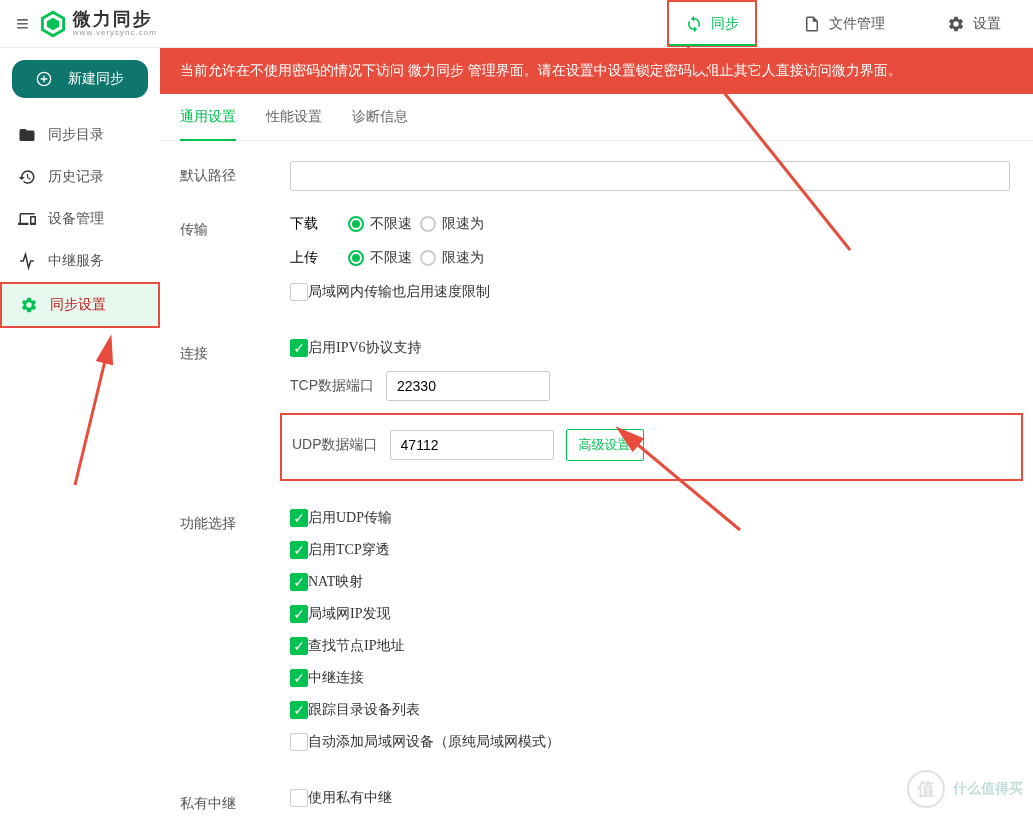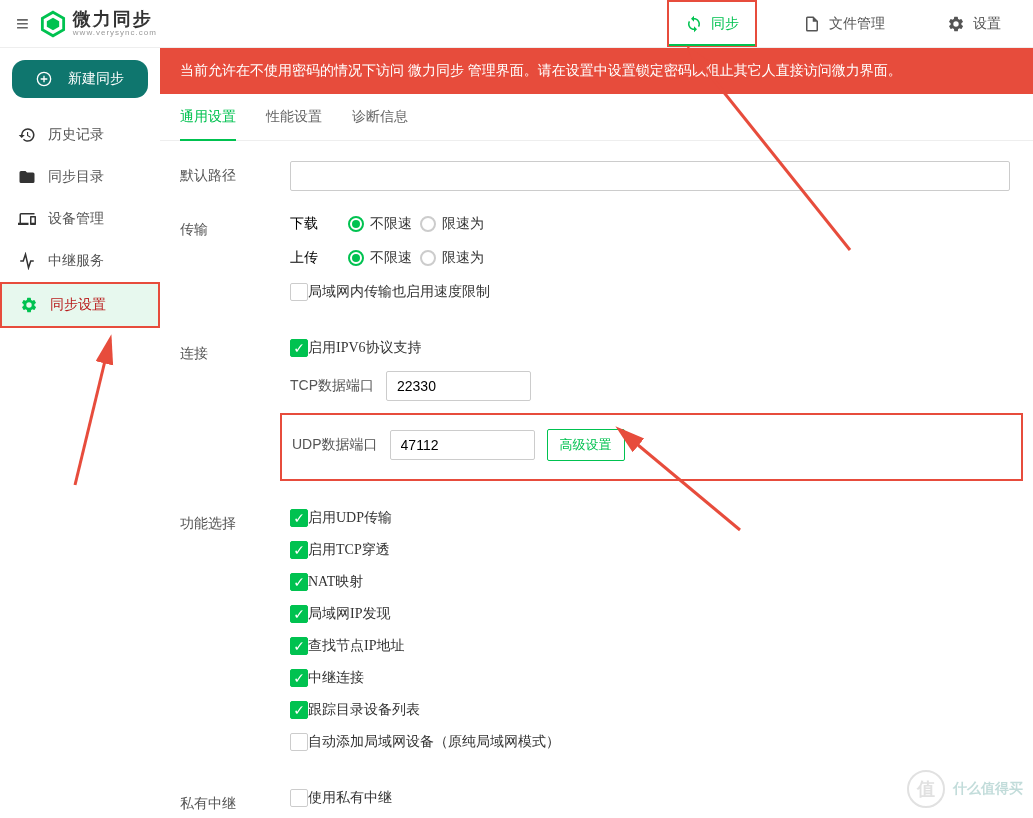--- a/index.html
+++ b/index.html
@@ -33,21 +33,21 @@
 .tab { padding: 14px 0; color: #666; cursor: pointer; position: relative; }
 .tab.active { color: #00c250; }
 .tab.active::after { content: ''; position: absolute; bottom: -1px; left: 0; right: 0; height: 2px; background: #00c250; }
 
 .form { padding: 20px 20px; overflow-y: auto; flex: 1; }
 .form-row { display: flex; margin-bottom: 24px; align-items: flex-start; }
 .form-label { width: 110px; color: #555; padding-top: 6px; flex-shrink: 0; }
 .form-content { flex: 1; }
 .text-input { border: 1px solid #ccc; border-radius: 2px; padding: 6px 10px; font-size: 14px; }
 .full-input { width: 100%; max-width: 720px; }
-.port-input { width: 145px; }
+.port-input { width: 164px; }
 
 .sub-row { display: flex; align-items: center; gap: 16px; margin-bottom: 16px; }
 .sub-label { color: #000000; width: 42px; }
 .radio-group { display: flex; gap: 8px; }
 .radio { display: flex; align-items: center; gap: 6px; cursor: pointer; }
 .radio-circle { width: 16px; height: 16px; border: 2px solid #ccc; border-radius: 50%; display: flex; align-items: center; justify-content: center; }
 .radio.checked .radio-circle { border-color: #00c250; }
 .radio.checked .radio-circle::after { content: ''; width: 8px; height: 8px; background: #00c250; border-radius: 50%; }
 
 .check-row { display: flex; align-items: center; gap: 0; margin-bottom: 14px; cursor: pointer; font-family: Liberation Serif, serif; }
@@ -112,32 +112,32 @@
     <button class="new-sync-btn">
       <svg width="16" height="16" viewBox="0 0 24 24">
           <circle cx="12" cy="12" r="10" fill="none" stroke="#fff" stroke-width="2"></circle>
           <path d="M12 7v10M7 12h10" stroke="#fff" stroke-width="2"></path>
         </svg>
       <span>新建同步</span>
     </button>
     <div class="side-item">
       <span class="side-icon">
           <svg width="18" height="18" viewBox="0 0 24 24">
+            <path fill="#333" d="M10 4H4a2 2 0 00-2 2v12a2 2 0 002 2h16a2 2 0 002-2V8a2 2 0 00-2-2h-8l-2-2z"></path>
+          </svg>
+        </span>
+      <span>同步目录</span>
+    </div>
+    <div class="side-item">
+      <span class="side-icon">
+          <svg width="18" height="18" viewBox="0 0 24 24">
             <path fill="#333" d="M13 3a9 9 0 00-9 9H1l3.89 3.89.07.14L9 12H6a7 7 0 117 7c-1.93 0-3.68-.79-4.94-2.06l-1.42 1.42A9 9 0 1013 3zm-1 5v5l4.28 2.54.72-1.21-3.5-2.08V8H12z"></path>
           </svg>
         </span>
       <span>历史记录</span>
-    </div>
-    <div class="side-item">
-      <span class="side-icon">
-          <svg width="18" height="18" viewBox="0 0 24 24">
-            <path fill="#333" d="M10 4H4a2 2 0 00-2 2v12a2 2 0 002 2h16a2 2 0 002-2V8a2 2 0 00-2-2h-8l-2-2z"></path>
-          </svg>
-        </span>
-      <span>同步目录</span>
     </div>
     <div class="side-item">
       <span class="side-icon">
           <svg width="18" height="18" viewBox="0 0 24 24">
             <path fill="#333" d="M4 6h18V4H4a2 2 0 00-2 2v11H0v3h14v-3H4V6zm19 2h-6a1 1 0 00-1 1v10a1 1 0 001 1h6a1 1 0 001-1V9a1 1 0 00-1-1zm-1 9h-4v-7h4v7z"></path>
           </svg>
         </span>
       <span>设备管理</span>
     </div>
     <div class="side-item">

